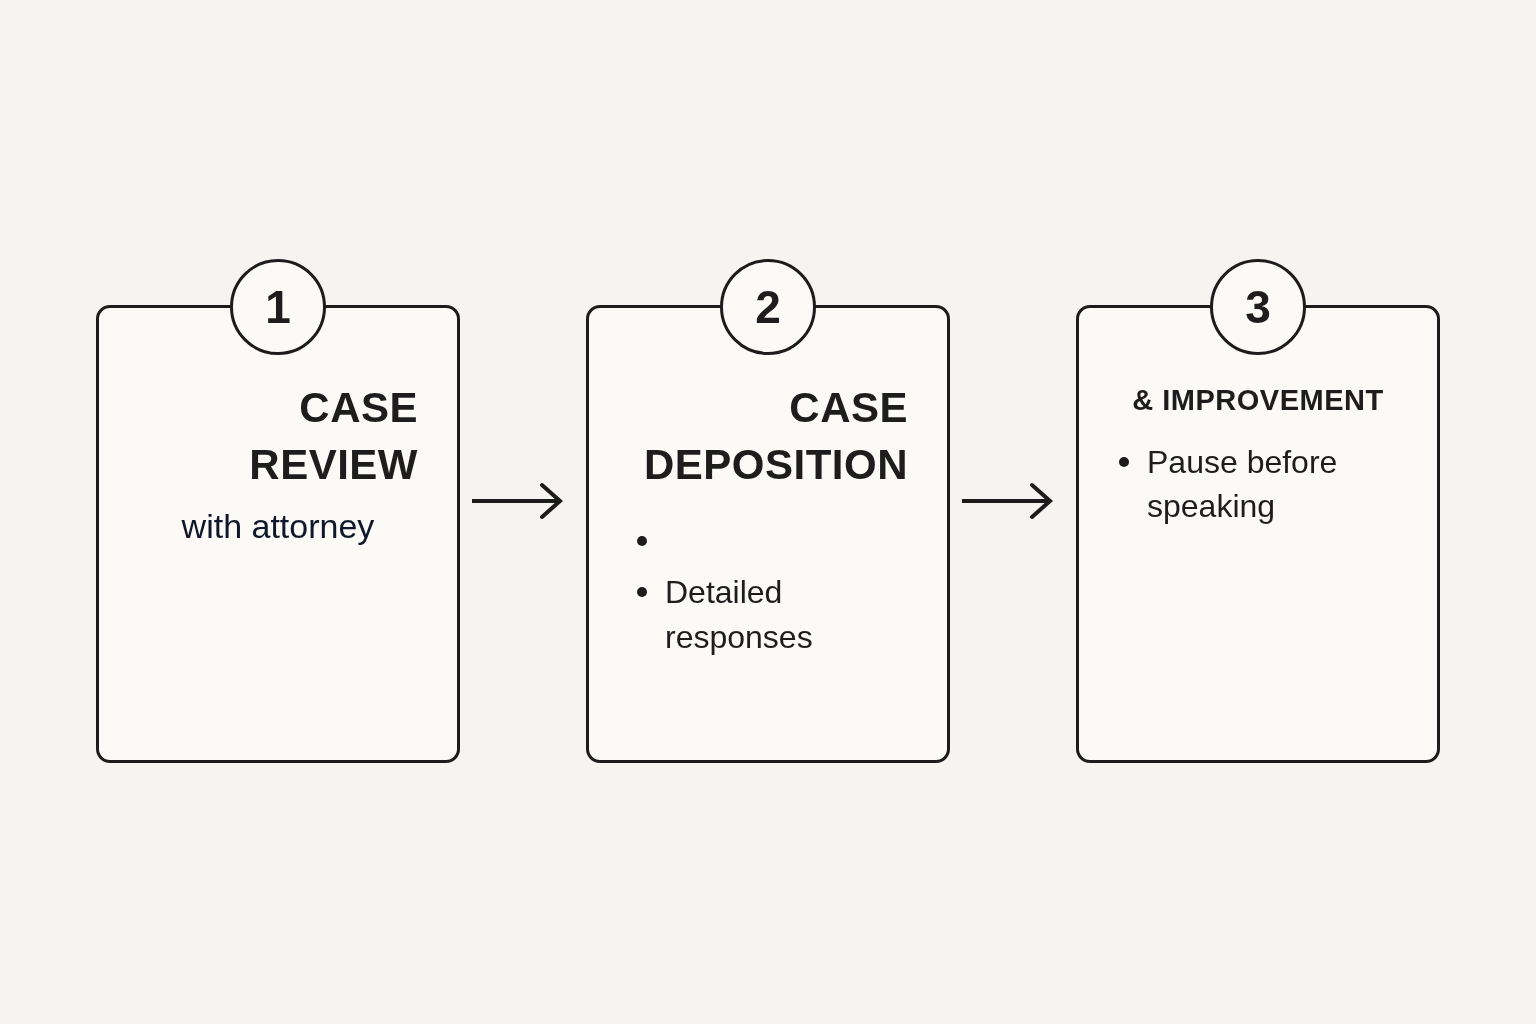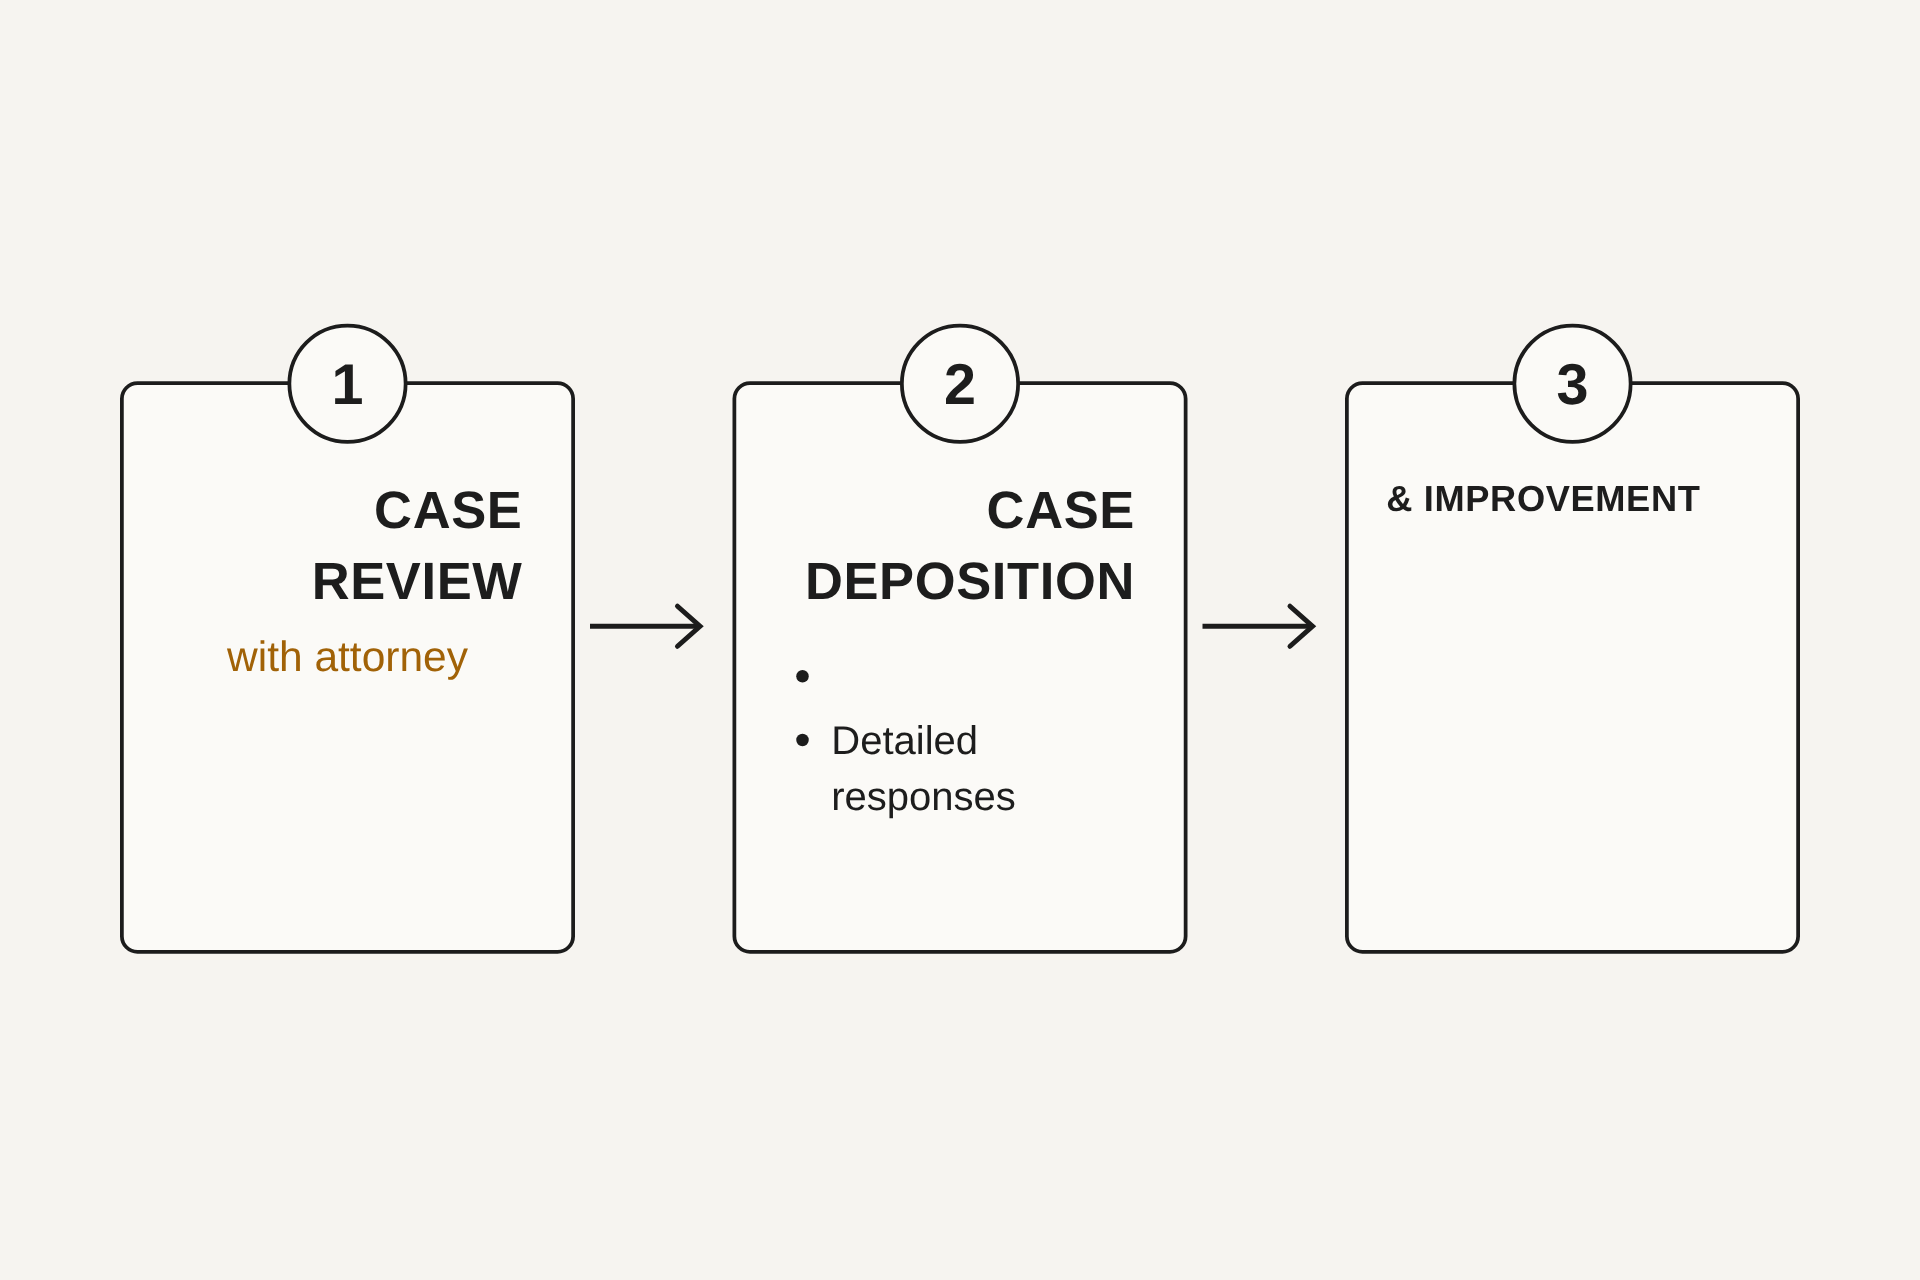--- a/index.html
+++ b/index.html
@@ -59,31 +59,31 @@
     text-align: right;
     line-height: 1.35;
     letter-spacing: 0.5px;
     max-width: 280px;
     margin: 0 auto;
   }
 
   .step-title-secondary {
     font-size: 29px;
     font-weight: bold;
-    text-align: left;
+    text-align: center;
     line-height: 1.3;
     letter-spacing: 0.5px;
     margin-top: 2px;
   }
 
   .step-subtitle {
     font-size: 34px;
     text-align: center;
     margin-top: 14px;
-    color: #a16207;
+    color: #0f172a;
   }
 
   .bullet-list {
     margin-top: 26px;
     display: flex;
     flex-direction: column;
     gap: 24px;
     padding-left: 18px;
   }
 
@@ -158,16 +158,20 @@
     <line x1="2" y1="21" x2="88" y2="21" stroke="#1c1c1c" stroke-width="4"></line>
     <polyline points="72,5 90,21 72,37" fill="none" stroke="#1c1c1c" stroke-width="4" stroke-linecap="round" stroke-linejoin="miter"></polyline>
   </svg>
 
   <div class="step-box pos-3">
     <div class="step-badge">
       <span>3</span>
     </div>
     <div class="step-title-secondary">&amp; IMPROVEMENT</div>
     <div class="bullet-list">
+      <div class="bullet-item">
+        <span class="bullet-dot"></span>
+        <span class="bullet-text">Pause before speaking</span>
+      </div>
     </div>
   </div>
 
 </div>
 
 </body></html>

